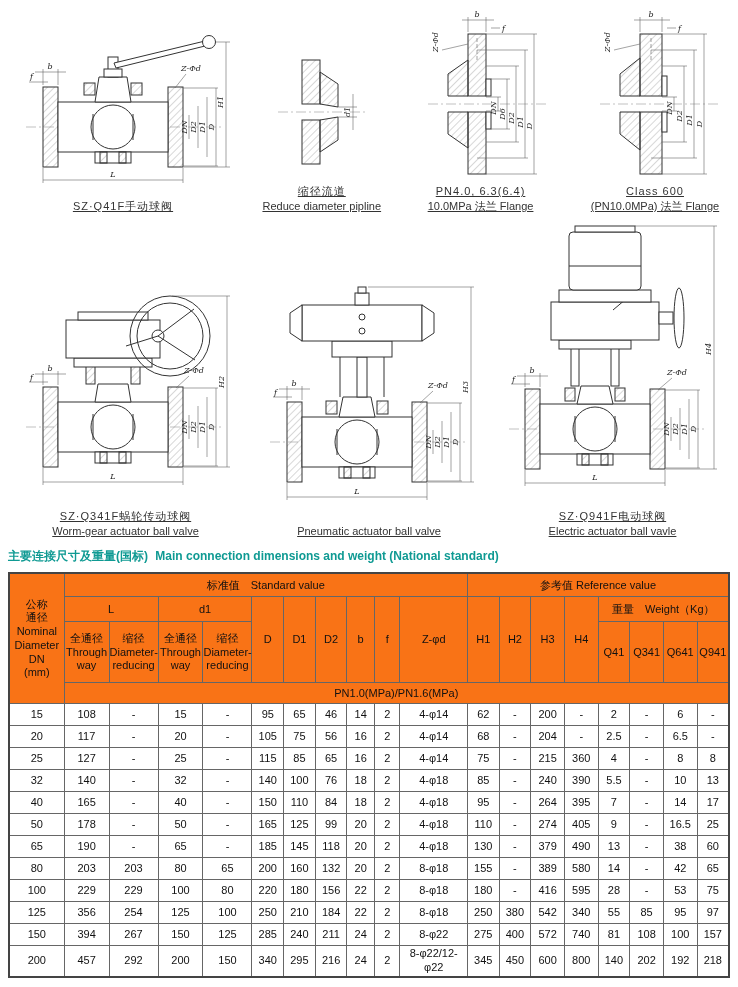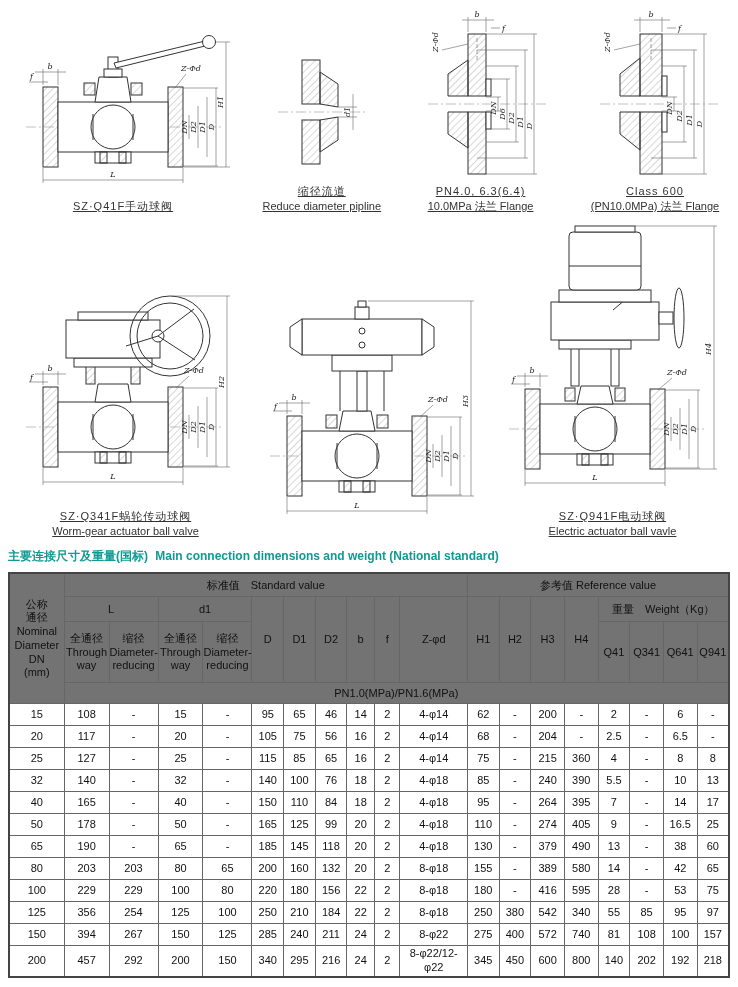--- a/index.html
+++ b/index.html
@@ -24,21 +24,21 @@
   .dt{font-family:"DejaVu Serif",serif;font-size:8px;font-style:italic;fill:#222;}
   
   .sec-title{font-size:12px;font-weight:bold;margin:10px 0 7px 0;}
   .sec-title .en{font-weight:bold;margin-left:4px;}
   
   table.dims{border-collapse:collapse;table-layout:fixed;width:722px;border:2px solid #444;}
   table.dims th,table.dims td{
     border:1px solid #666;text-align:center;vertical-align:middle;
     font-size:11px;font-weight:normal;padding:1px 0;line-height:1.25;color:#111;
   }
-  table.dims thead th{background:#737373;}
+  table.dims thead th{background:#f97316;}
   table.dims td{height:19px;background:#fff;}
   .pre{white-space:pre-line;}
   .pnrow th{height:18px;background:#ececec;margin-left:22px;}
 </style>
 </head>
 <body>
 
 <div class="page">
 
   <div class="figrow">
@@ -335,20 +335,21 @@
         <line class="dim" x1="116" y1="40" x2="222" y2="40"></line>
           <line class="dim" x1="176" y1="235" x2="222" y2="235"></line>
         <line class="dim" x1="219" y1="40" x2="219" y2="235"></line>
         <text class="dt" text-anchor="middle" transform="rotate(-90 216 140)" x="216" y="140">H3</text>
         <line class="dim" x1="35" y1="236" x2="35" y2="253"></line>
           <line class="dim" x1="175" y1="236" x2="175" y2="253"></line>
         <line class="dim" x1="35" y1="250" x2="175" y2="250"></line>
         <text class="dt" x="105" y="247" text-anchor="middle">L</text>
       </svg>
       <div class="cap">
+        <div class="en">Pneumatic actuator ball valve</div>
       </div>
     </div>
 
     <div class="fig">
       <svg width="235" height="293" viewBox="0 0 235 293">
         <defs>
             <pattern id="h7" width="5" height="5" patternUnits="userSpaceOnUse" patternTransform="rotate(45)">
               <line x1="0" y1="0" x2="0" y2="5" stroke="#777" stroke-width="0.6"></line>
             </pattern>
           </defs>

